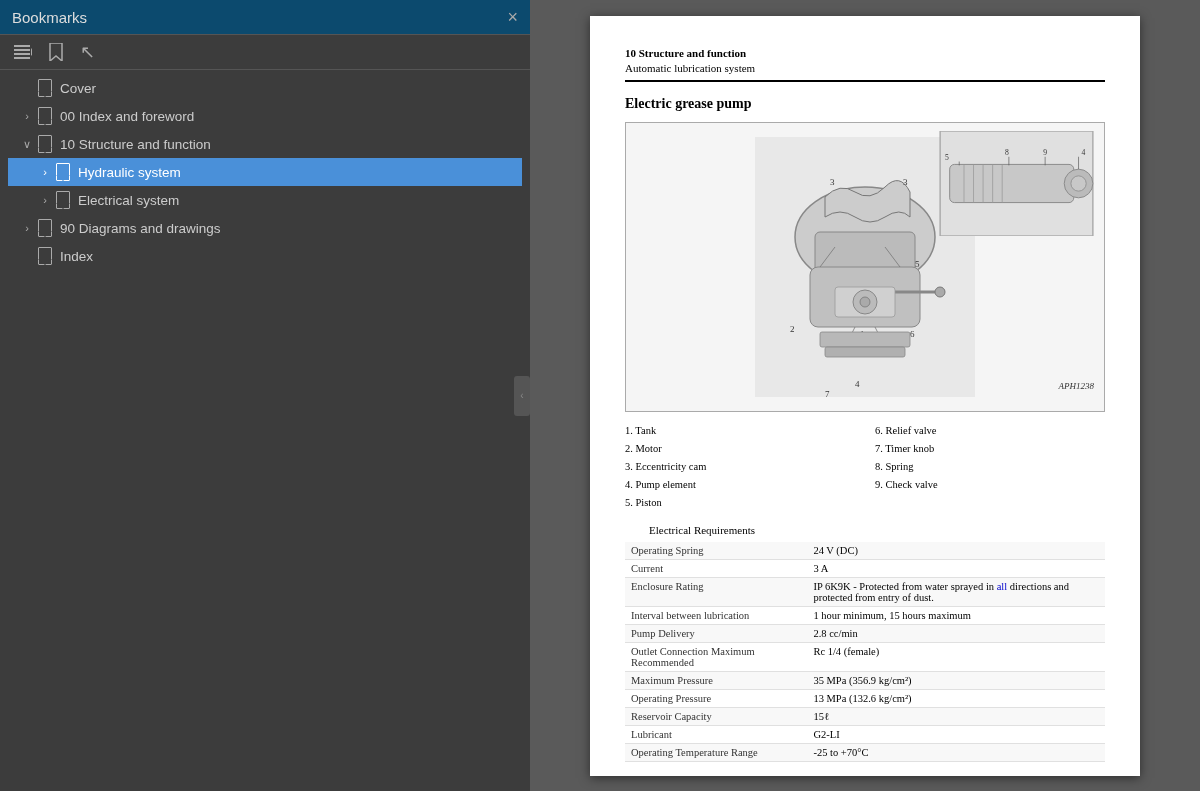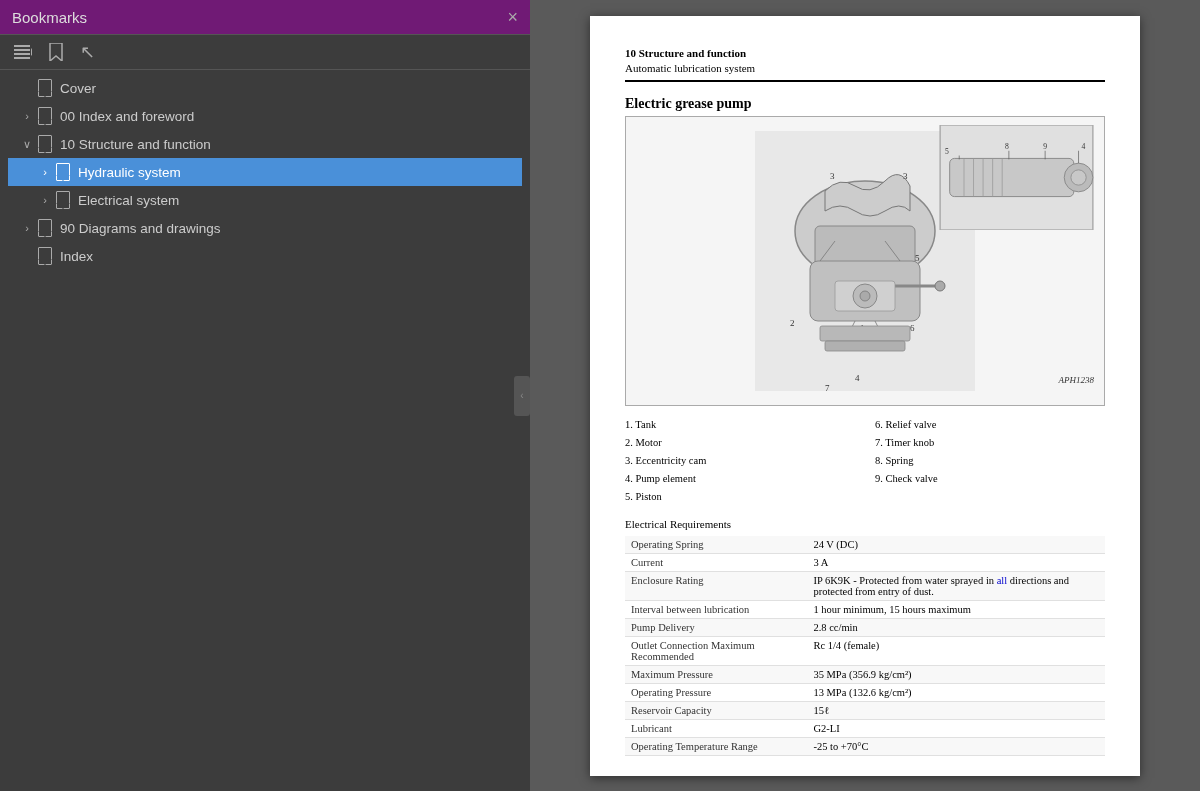--- a/index.html
+++ b/index.html
@@ -15,21 +15,21 @@
       flex-direction: column;
       color: #ccc;
       position: relative;
     }
 
     .sidebar-header {
       display: flex;
       align-items: center;
       justify-content: space-between;
       padding: 8px 12px;
-      background: #701a75;
+      background: #0c4a6e;
     }
 
     .sidebar-title {
       font-size: 15px;
       color: #ddd;
       font-weight: 400;
     }
 
     .sidebar-close {
       color: #aaa;
@@ -206,21 +206,21 @@
     }
 
     .page-header-sub {
       font-size: 11px;
       line-height: 1.4;
     }
 
     .section-title {
       font-size: 14px;
       font-weight: bold;
-      margin-bottom: 4px;
+      margin-bottom: 10px;
     }
 
     .diagram-container {
       display: flex;
       gap: 10px;
       margin-bottom: 10px;
       border: 1px solid #aaa;
       padding: 8px;
       background: #f5f5f5;
       position: relative;
@@ -261,20 +261,21 @@
 
     .specs-title {
       font-weight: bold;
       font-size: 11px;
       margin-bottom: 2px;
     }
 
     .specs-subtitle {
       font-size: 11px;
       margin-bottom: 6px;
+      margin-left: 24px;
     }
 
     .specs-table {
       width: 100%;
       border-collapse: collapse;
       font-size: 10.5px;
     }
 
     .specs-table tr td {
       padding: 3px 6px;

